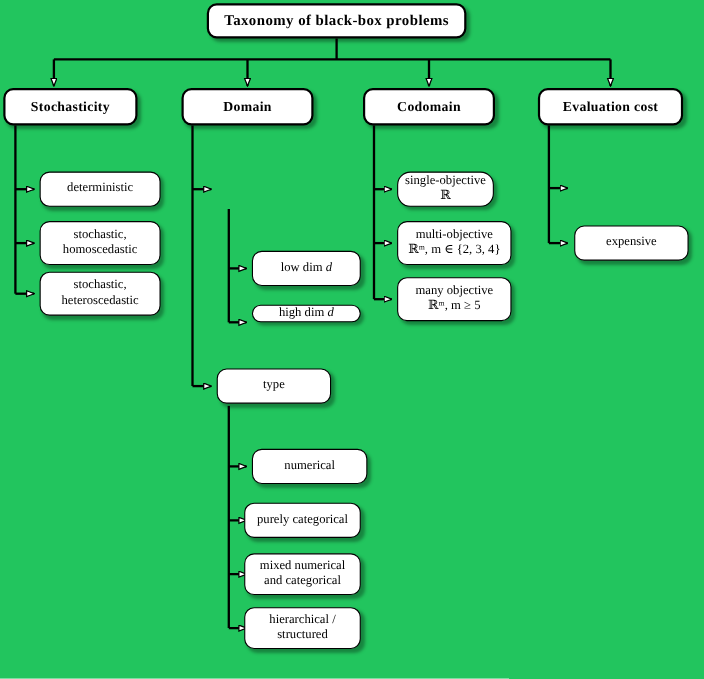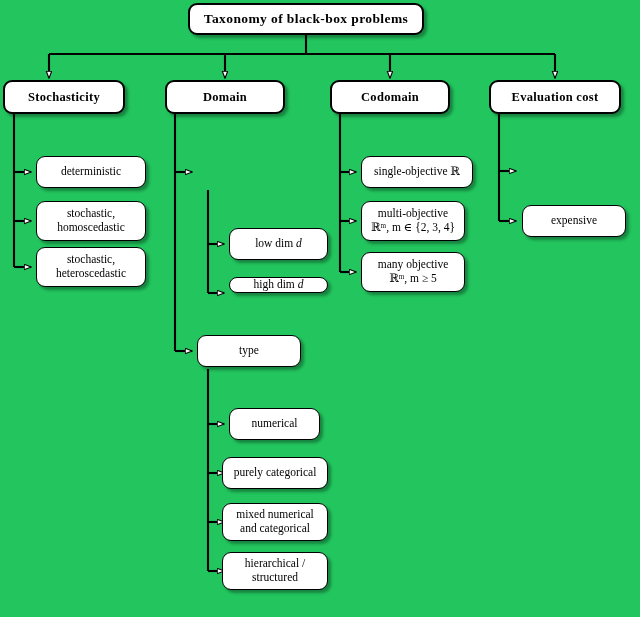--- a/index.html
+++ b/index.html
@@ -186,39 +186,39 @@
   </div>
 
   <div class="node lvl3" style="left:229px; top:277px; width:99px; height:16px;">
     <span class="lbl"><span>high dim </span><span class="it">d</span></span>
   </div>
 
   <div class="node lvl2" style="left:197px; top:335px; width:104px; height:32px;">
     <span class="lbl">type</span>
   </div>
 
-  <div class="node lvl3" style="left:229px; top:408px; width:91px; height:32px;">
+  <div class="node lvl3" style="left:229px; top:408px; width:105px; height:32px;">
     <span class="lbl">numerical</span>
   </div>
 
   <div class="node lvl3" style="left:222px; top:457px; width:106px; height:32px;">
     <span class="lbl">purely categorical</span>
   </div>
 
   <div class="node lvl3" style="left:222px; top:503px; width:106px; height:38px;">
     <span class="lbl">mixed numerical
 and categorical</span>
   </div>
 
   <div class="node lvl3" style="left:222px; top:552px; width:106px; height:38px;">
     <span class="lbl">hierarchical /
 structured</span>
   </div>
 
-  <div class="node lvl2" style="left:361px; top:156px; width:112px; height:32px;">
+  <div class="node lvl2" style="left:361px; top:156px; width:88px; height:32px;border-radius:12px;">
     <span class="lbl">single-objective ℝ</span>
   </div>
 
   <div class="node lvl2" style="left:361px; top:201px; width:104px; height:40px;">
     <span class="lbl"><span>multi-objective</span><br><span>ℝᵐ, m ∈ {2, 3, 4}</span></span>
   </div>
 
   <div class="node lvl2" style="left:361px; top:252px; width:104px; height:40px;">
     <span class="lbl"><span>many objective</span><br><span>ℝᵐ, m ≥ 5</span></span>
   </div>

